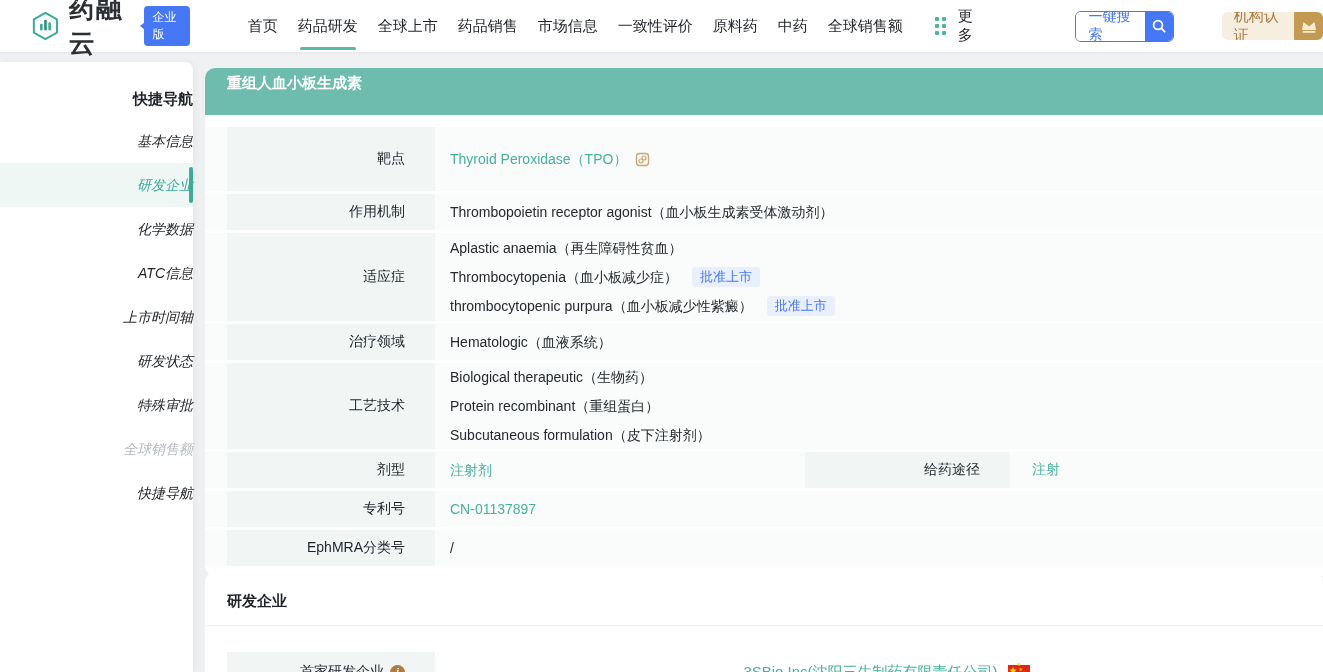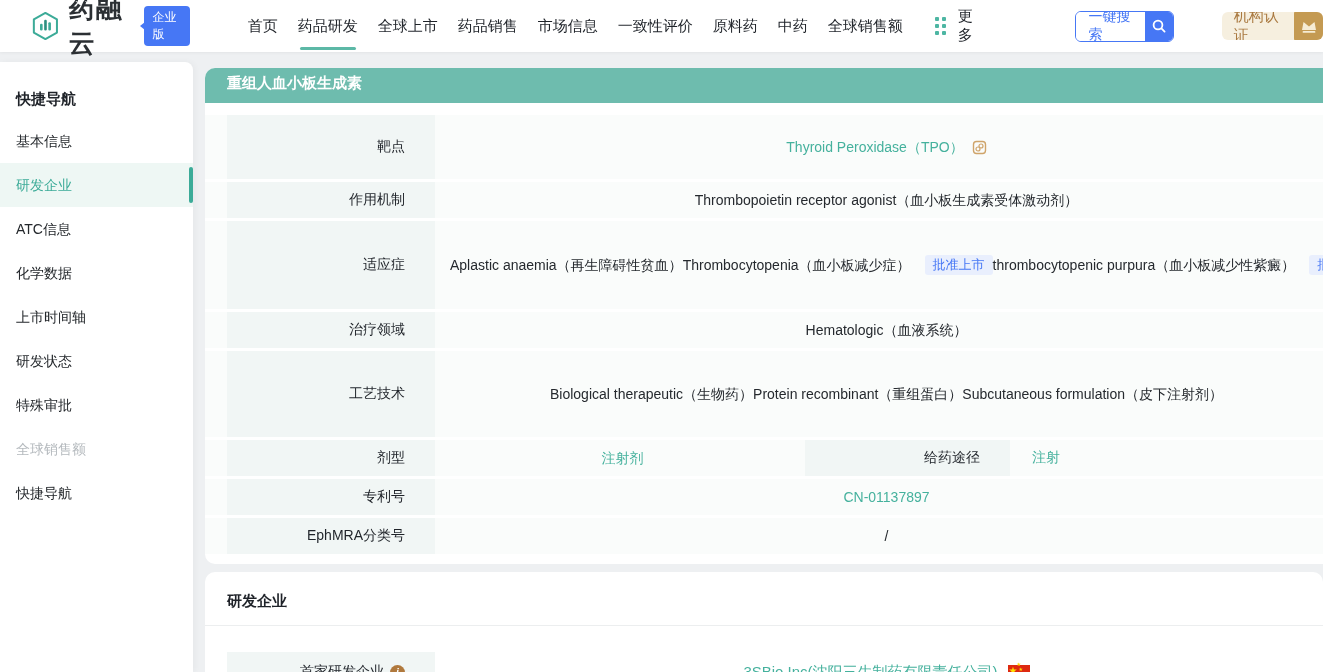--- a/index.html
+++ b/index.html
@@ -34,41 +34,41 @@
     display:flex; align-items:center; }
   .search-btn { background:#4677f5; width:34px; display:flex; align-items:center; justify-content:center; }
   .cert-badge { display:flex; align-items:center; margin-left:48px; background:#f6efdf;
     border-radius:6px; overflow:hidden; height:28px; cursor:pointer; }
   .cert-text { color:#a9783f; font-size:15px; padding:0 12px; }
   .cert-crown { background:#c49a52; width:36px; height:36px; display:flex;
     align-items:center; justify-content:center; border-radius:6px; }
 
   
   .sidebar { position:absolute; top:62px; left:0; width:193px; height:610px;
-    background:#ffffff; box-shadow:2px 0 6px rgba(0,0,0,0.04); border-radius:0 8px 0 0; }
+    background:#ffffff; box-shadow:2px 0 6px rgba(0,0,0,0.04); border-radius:0 8px 0 0;text-align:right; }
   .sidebar-title { font-size:15px; font-weight:bold; color:#1f2329; padding:28px 0 10px 16px; }
   .side-item { height:44px; line-height:44px; padding-left:16px; font-size:14px;
-    color:#23272b; cursor:pointer; position:relative; }
+    color:#23272b; cursor:pointer; position:relative;font-style:italic; }
   .side-item.active { background:#eef7f4; color:#3cab98; }
   .side-item.active:after { content:""; position:absolute; right:0; top:4px; bottom:4px;
     width:4px; background:#3cab98; border-radius:2px; }
   .side-item.disabled { color:#b5babe; cursor:default; }
 
   
   .main-card { position:absolute; top:68px; left:205px; width:1118px;
     background:#ffffff; border-radius:10px 0 0 10px; overflow:hidden; padding-bottom:10px; }
   .title-bar { background:#6ebcae; color:#ffffff; font-size:15px; font-weight:bold;
-    height:35px; line-height:30px; padding-left:22px; }
+    height:47px; line-height:30px; padding-left:22px; }
   .table { margin-top:12px; display:flex; flex-direction:column; gap:3px; }
   .trow { display:flex; background:#fafcfb; align-items:stretch; }
   .tlabel { width:208px; margin-left:22px; background:#f1f6f5; flex-shrink:0;
     display:flex; align-items:center; justify-content:flex-end;
     padding-right:30px; font-size:14px; color:#1f2329; }
   .tvalue { flex:1; padding:4px 0 4px 15px; font-size:14px; color:#25292e;
-    display:flex; flex-direction:row; justify-content:center; }
+    display:flex; flex-direction:column; justify-content:center; }
   .vline { line-height:29px; display:flex; align-items:center; white-space:nowrap; }
   .teal-link { color:#45b19d; cursor:pointer; }
   .link-icon { margin-left:8px; display:inline-flex; cursor:pointer; }
   .approve-badge { display:inline-block; margin-left:14px; background:#e9effd; color:#4677f5;
     font-size:13px; line-height:20px; padding:0 8px; border-radius:3px; }
   .row-h64 { height:64px; } .row-h36 { height:36px; }
   .row-h88 { height:88px; } .row-h86 { height:86px; }
   .dosage-row .tvalue { flex:0 0 360px; }
   .tlabel2 { width:205px; background:#f1f6f5; margin-left:10px; flex-shrink:0;
     display:flex; align-items:center; justify-content:flex-end;
@@ -144,22 +144,22 @@
         <rect x="3.6" y="15" width="12.8" height="1.8" rx="0.9" fill="#f6ecd4"></rect>
       </svg>
     </span>
   </div>
 </div>
 
 <div class="sidebar">
   <div class="sidebar-title">快捷导航</div>
   <div class="side-item">基本信息</div>
   <div class="side-item active">研发企业</div>
+  <div class="side-item">化学数据</div>
   <div class="side-item">ATC信息</div>
-  <div class="side-item">化学数据</div>
   <div class="side-item">上市时间轴</div>
   <div class="side-item">研发状态</div>
   <div class="side-item">特殊审批</div>
   <div class="side-item disabled">全球销售额</div>
   <div class="side-item">快捷导航</div>
 </div>
 
 <div class="main-card">
   <div class="title-bar">重组人血小板生成素</div>
 

